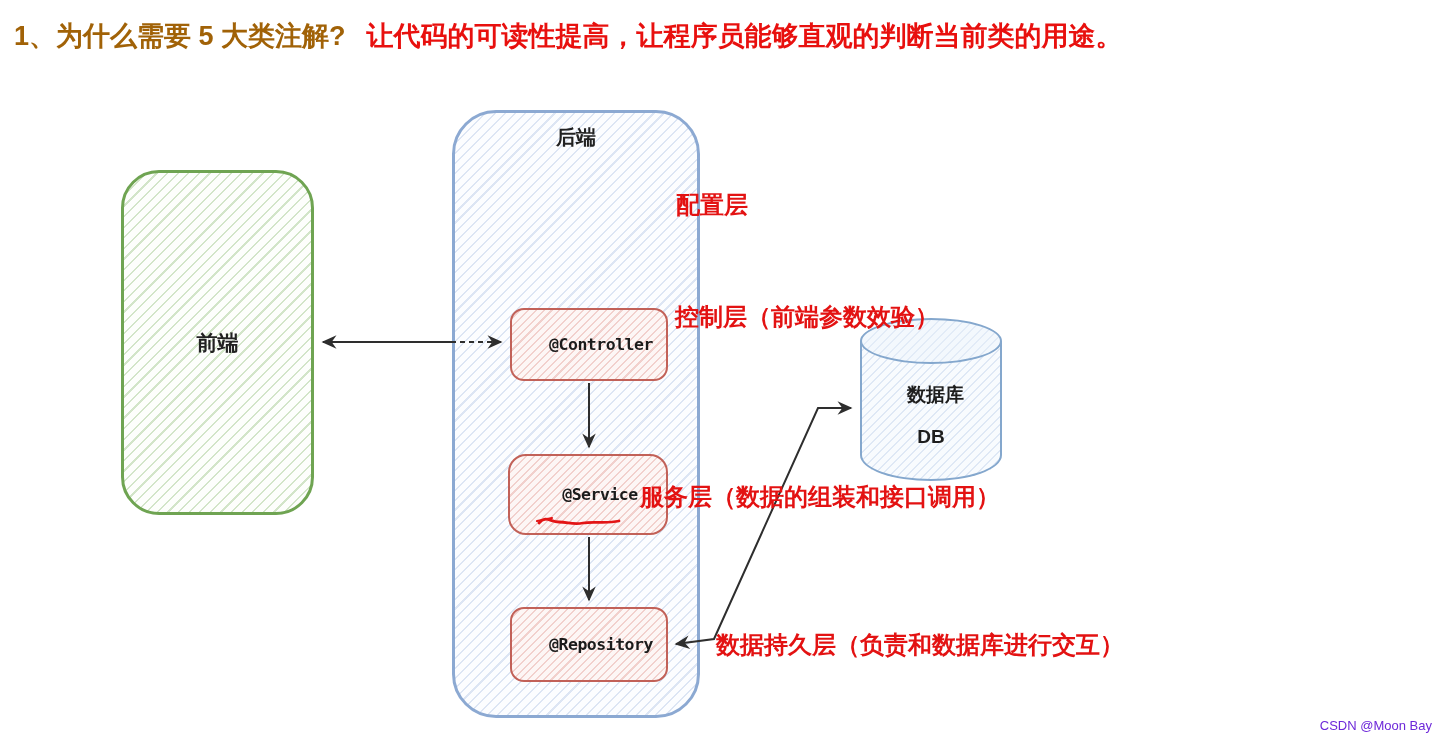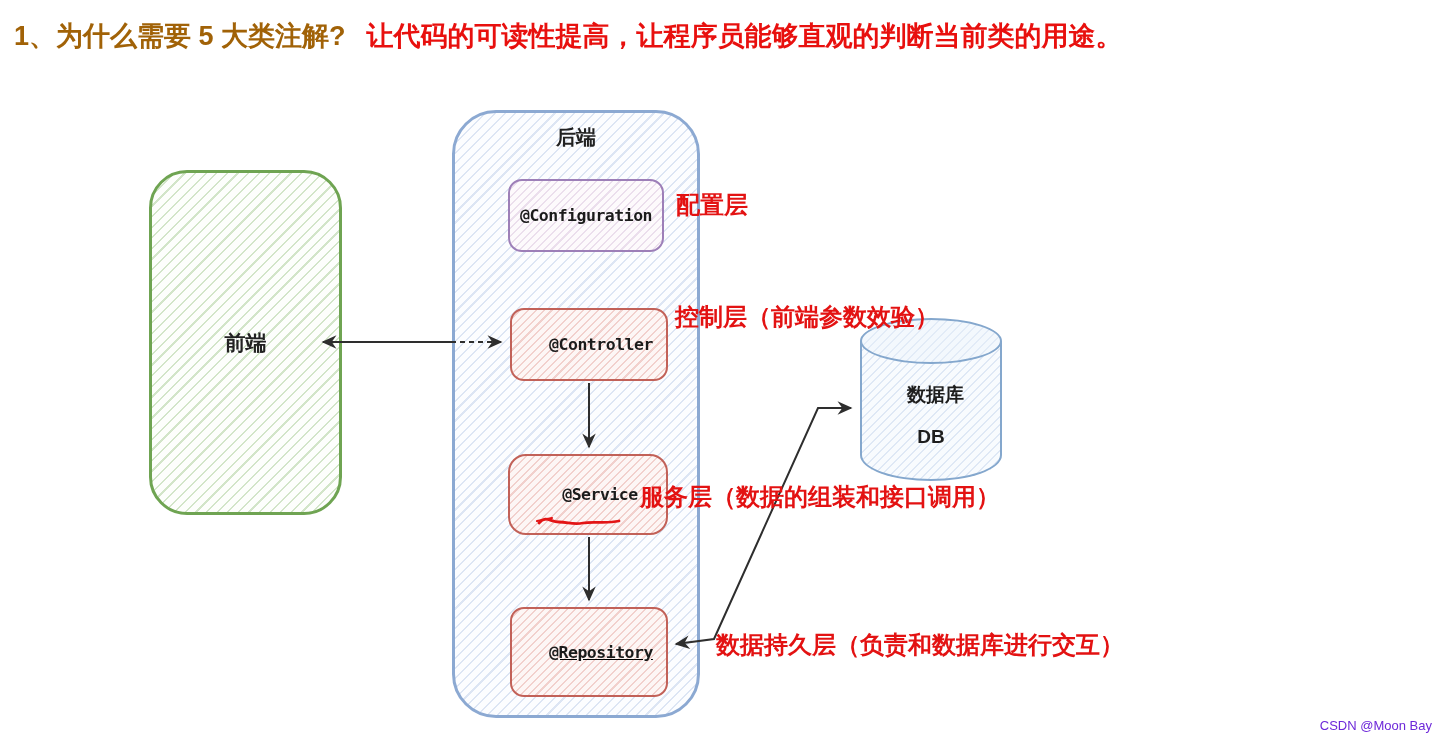--- a/index.html
+++ b/index.html
@@ -30,21 +30,20 @@
     position: absolute;
     left: 121px; top: 170px; width: 193px; height: 345px;
     border: 3px solid #6fa452;
     border-radius: 38px;
     background:
       repeating-linear-gradient(135deg, rgba(121,176,93,0.32) 0 1.6px, rgba(255,255,255,0) 1.6px 7.5px),
       #fdfefc;
     display: flex; align-items: center; justify-content: center;
     box-sizing: border-box;
     z-index: 2;
-    margin-left: 28px;
   }
   .frontend .lbl {
     font-size: 21px; font-weight: 700; color: #222;
   }
 
   
   .backend {
     position: absolute;
     left: 452px; top: 110px; width: 248px; height: 608px;
     border: 3px solid #8ca9d2;
@@ -88,21 +87,21 @@
   .node.red {
     border: 2.5px solid #c26158;
     border-radius: 14px;
     background:
       repeating-linear-gradient(135deg, rgba(216,121,111,0.30) 0 1.5px, rgba(255,255,255,0) 1.5px 5.5px),
       #fdf6f5;
     padding-left: 24px;
   }
   .node.controller { left: 510px; top: 308px; width: 158px; height: 73px; }
   .node.service    { left: 508px; top: 454px; width: 160px; height: 81px; border-radius: 18px; }
-  .node.repository { left: 510px; top: 607px; width: 158px; height: 90px; text-decoration: underline; }
+  .node.repository { left: 510px; top: 607px; width: 158px; height: 75px; }
 
   
   .ann {
     position: absolute;
     font-size: 24px;
     font-weight: 700;
     color: #e31212;
     white-space: nowrap;
     z-index: 6;
     line-height: 28px;
@@ -170,23 +169,20 @@
   </div>
 
   <div class="frontend">
     <span class="lbl">前端</span>
   </div>
 
   <div class="backend">
     <div class="lbl">后端</div>
   </div>
 
-  <div class="node purple">
-    <span class="code">@Configuration</span>
-  </div>
   <div class="node red controller">
     <span class="code">@Controller</span>
   </div>
   <div class="node red service">
     <span class="code">@Service</span>
   </div>
   <div class="node red repository">
     <span class="code">@Repository</span>
   </div>
 

